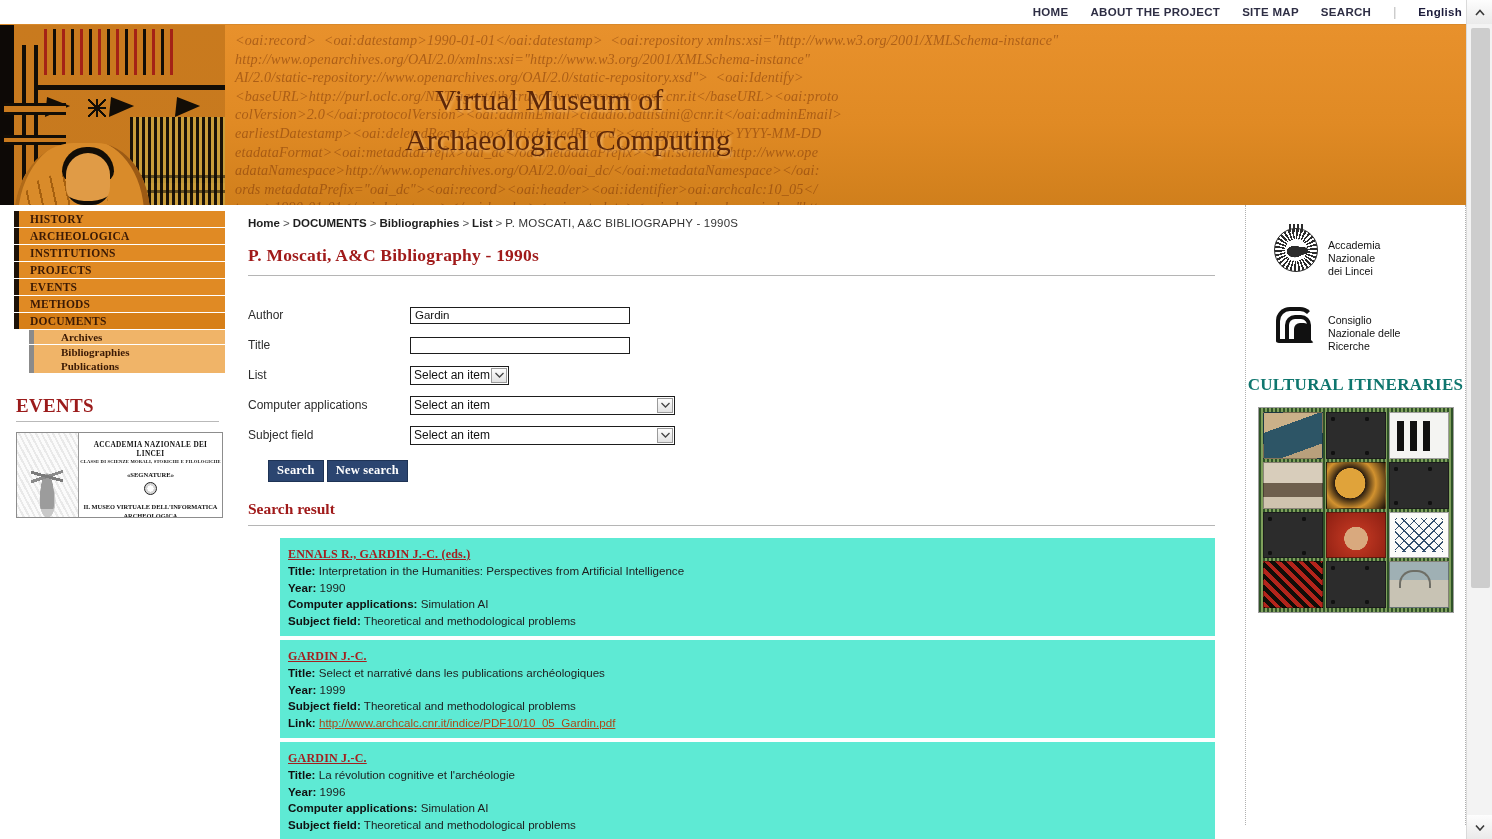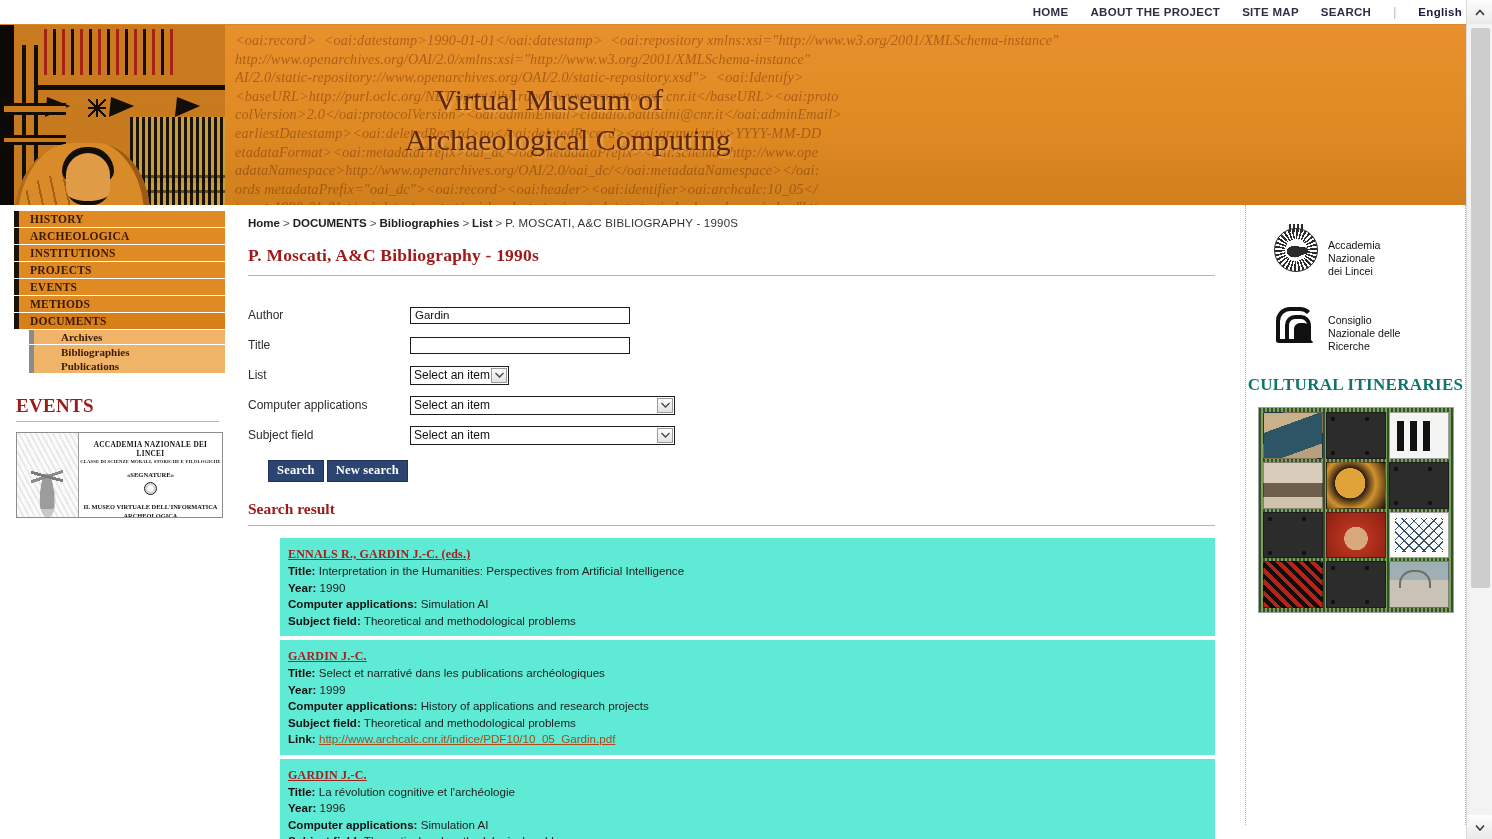--- a/index.html
+++ b/index.html
@@ -597,24 +597,20 @@
           <a href="#" class="rauthor">GARDIN J.-C.</a>
           <div class="rline">
             <b>Title:</b>
             <span>Select et narrativé dans les publications archéologiques</span>
           </div>
           <div class="rline">
             <b>Year:</b>
             <span>1999</span>
           </div>
           <div class="rline">
-            <b>Computer applications:</b>
-            <span>History of applications and research projects</span>
-          </div>
-          <div class="rline">
             <b>Subject field:</b>
             <span>Theoretical and methodological problems</span>
           </div>
           <div class="rline">
             <b>Link:</b>
             <a href="#" class="rlink">http://www.archcalc.cnr.it/indice/PDF10/10_05_Gardin.pdf</a>
           </div>
         </div>
 
         <div class="rcard">

